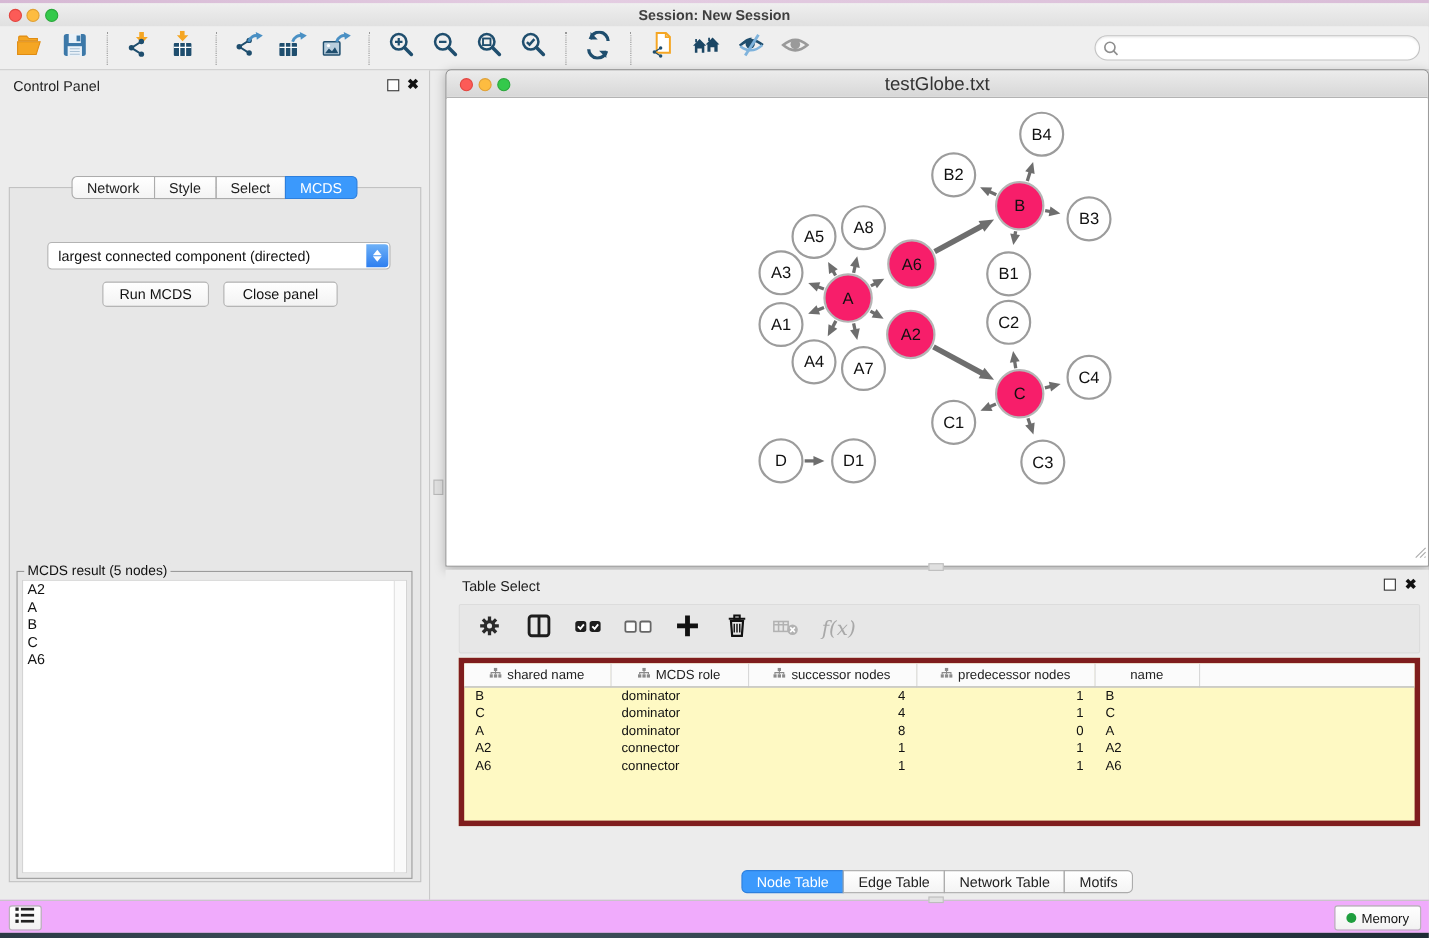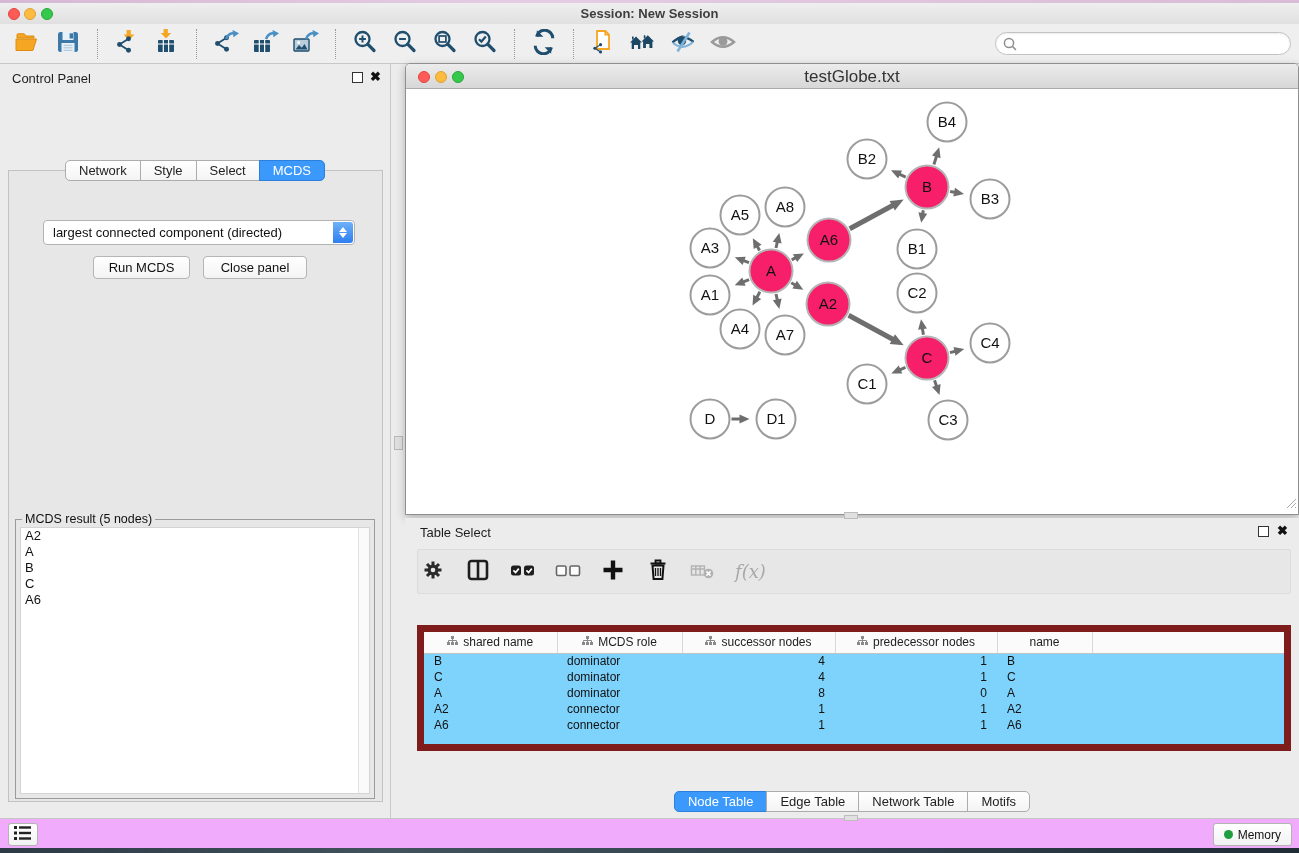--- a/index.html
+++ b/index.html
@@ -90,26 +90,26 @@
                   border-bottom:1px solid #ababab; border-radius:4px 4px 0 0; }
   .net-titlebar .title { text-align:center; line-height:25px; font-size:17px; color:#333; }
   .net-titlebar .light { top:7px; }
   .net-canvas { position:absolute; left:0; right:0; top:26px; bottom:0; background:#fff; overflow:hidden; }
   .net-grip { position:absolute; right:1px; bottom:1px; }
 
   
   .table-panel { position:absolute; left:405px; top:518px; right:0; bottom:35px; background:#ececec; }
   .tp-toolbar { position:absolute; left:12px; right:8px; top:31px; height:45px; background:#e7e7e7;
                 border:1px solid #dcdcdc; border-radius:2px; display:flex; align-items:center;
-                padding-left:2px; gap:19px; }
+                padding-left:14px; gap:19px; }
   .tp-btn { display:flex; align-items:center; justify-content:center; height:34px; }
   .fx-label { font-family:"DejaVu Serif", serif; font-style:italic; font-size:18px; color:#a8a8a8; }
 
-  .tp-table-wrap { position:absolute; left:12px; right:8px; top:80px; bottom:67px; background:#7dd3fc;
-                   border:7px solid #7f1d1d; overflow:hidden;margin-top:27px; }
+  .tp-table-wrap { position:absolute; left:12px; right:8px; top:80px; bottom:67px; background:#fef9c3;
+                   border:5px solid #7f1d1d; overflow:hidden; }
   table.node-table { border-collapse:collapse; width:100%; table-layout:fixed; font-size:12px; color:#111; }
   table.node-table th { height:21px; font-weight:normal; background:#fbfbfb;
                         border-bottom:1px solid #c3c3c3; border-right:1px solid #d8d8d8;
                         font-size:12px; color:#222; }
   table.node-table th .th-inner { display:flex; align-items:center; justify-content:center; gap:5px; }
   table.node-table th:last-child { border-right:none; }
   table.node-table td { height:16px; padding:0 10px; white-space:nowrap; overflow:hidden; }
   td.al { text-align:left; } td.ar { text-align:right; }
 
   .bottom-tabs { position:absolute; left:0; right:0; bottom:6px; display:flex; justify-content:center; }

